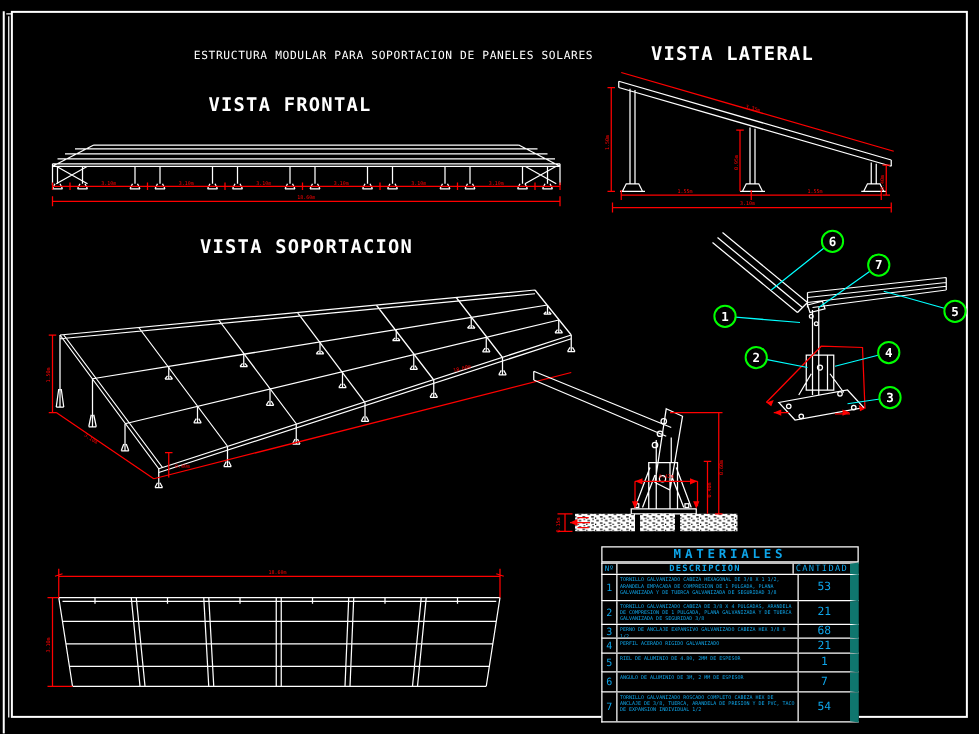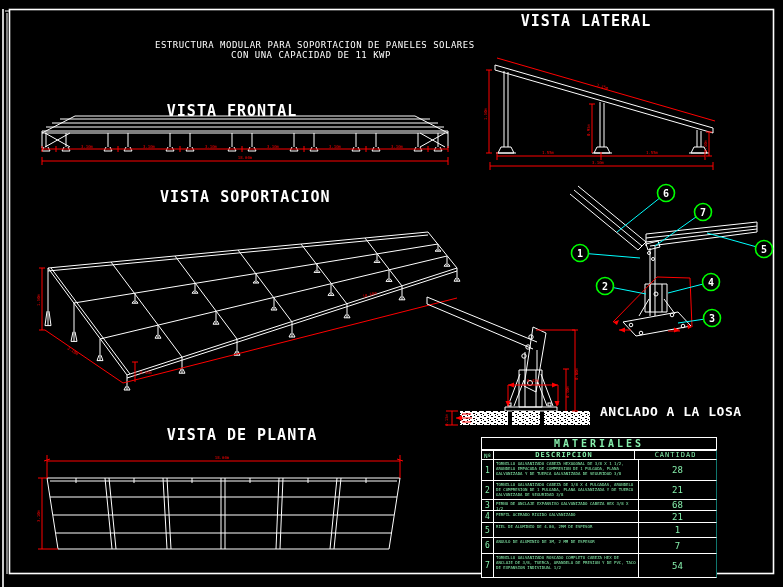--- a/index.html
+++ b/index.html
@@ -12,24 +12,24 @@
   svg{position:absolute;left:0;top:0;}
   .w{stroke:#fff;stroke-width:1;fill:none;}
   .w2{stroke:#fff;stroke-width:1.6;fill:none;}
   .r{stroke:#f00;stroke-width:1;fill:none;}
   .rt{fill:#f00;font-family:"DejaVu Sans Mono",monospace;font-size:4px;text-anchor:middle;}
   .cy{stroke:#0ff;stroke-width:1;fill:none;}
   .bal{stroke:#0f0;stroke-width:1.6;fill:#000;}
   .baln{fill:#fff;font-size:10px;font-weight:bold;text-anchor:middle;font-family:"DejaVu Sans Mono",monospace;}
   .rf{fill:#f00;stroke:none;}
   
-  .mat{position:absolute;left:481px;top:437px;width:236px;color:#86efac;background:#000;}
+  .mat{position:absolute;left:481px;top:437px;width:206px;color:#0ea5e9;background:#000;}
   .mat .tt{border:1px solid #fff;height:11px;text-align:center;font-size:10px;font-weight:bold;
            letter-spacing:3px;line-height:12px;}
-  .mrow{display:flex;border-left:1px solid #fff;border-right:1px solid #0f766e;border-bottom:1px solid #fff;}
+  .mrow{display:flex;border-left:1px solid #fff;border-right:7px solid #0f766e;border-bottom:1px solid #fff;}
   .mhead{border-top:1px solid #fff;height:8px;}
   .c-no{width:11px;border-right:1px solid #fff;display:flex;align-items:center;justify-content:center;
         font-size:8px;}
   .c-desc{width:140px;border-right:1px solid #fff;font-size:4px;line-height:5px;padding:1px 2px;
           overflow:hidden;letter-spacing:0;}
   .c-qty{flex:1;display:flex;align-items:center;justify-content:center;font-size:9px;}
   .mhead .c-no{font-size:6px;}
   .mhead .c-desc{font-size:7px;font-weight:bold;text-align:center;line-height:7px;padding:0;
                  display:flex;align-items:center;justify-content:center;letter-spacing:1px;}
   .mhead .c-qty{font-size:7px;font-weight:normal;letter-spacing:1px;}
@@ -260,39 +260,36 @@
         <path class="r" d="M47,461 H400 M47,455 V478 M400,455 V478 M44,461 l6,-2 M397,459 l6,2
                            M42,478 V549 M38,478 H47 M38,549 H58"></path>
         <text class="rt" x="222" y="459">18.60m</text>
         <text class="rt" x="40" y="516" transform="rotate(-90 40 516)">3.10m</text>
       </g>
     </g>
   </svg>
 
   <div class="title" style="left:155px;top:40px;width:312px;">
     <div>ESTRUCTURA MODULAR PARA SOPORTACION DE PANELES SOLARES</div>
-    <div>CON UNA CAPACIDAD DE 11 KWP</div>
   </div>
-  <div class="hd" style="left:511px;top:12px;width:150px;">VISTA LATERAL</div>
-  <div class="hd" style="left:157px;top:102px;width:150px;">VISTA FRONTAL</div>
+  <div class="hd" style="left:511px;top:34px;width:150px;">VISTA LATERAL</div>
+  <div class="hd" style="left:157px;top:75px;width:150px;">VISTA FRONTAL</div>
   <div class="hd" style="left:160px;top:188px;width:170px;">VISTA SOPORTACION</div>
-  <div class="hd" style="left:162px;top:426px;width:160px;">VISTA DE PLANTA</div>
-  <div class="hd" style="left:600px;top:404px;width:160px;font-size:13px;letter-spacing:0.5px;text-align:left;">ANCLADO A LA LOSA</div>
 
   <div class="mat">
     <div class="tt">MATERIALES</div>
     <div class="mrow mhead">
       <div class="c-no">Nº</div>
       <div class="c-desc">DESCRIPCION</div>
       <div class="c-qty">CANTIDAD</div>
     </div>
     <div class="mrow" style="height:20px">
       <div class="c-no">1</div>
       <div class="c-desc">TORNILLO GALVANIZADO CABEZA HEXAGONAL DE 3/8 X 1 1/2, ARANDELA EMPACADA DE COMPRESION DE 1 PULGADA, PLANA GALVANIZADA Y DE TUERCA GALVANIZADA DE SEGURIDAD 3/8</div>
-      <div class="c-qty">28</div>
+      <div class="c-qty">53</div>
     </div>
     <div class="mrow" style="height:18px">
       <div class="c-no">2</div>
       <div class="c-desc">TORNILLO GALVANIZADO CABEZA DE 3/8 X 4 PULGADAS, ARANDELA DE COMPRESION DE 1 PULGADA, PLANA GALVANIZADA Y DE TUERCA GALVANIZADA DE SEGURIDAD 3/8</div>
       <div class="c-qty">21</div>
     </div>
     <div class="mrow" style="height:10px">
       <div class="c-no">3</div>
       <div class="c-desc">PERNO DE ANCLAJE EXPANSIVO GALVANIZADO CABEZA HEX 3/8 X 1/2</div>
       <div class="c-qty">68</div>

